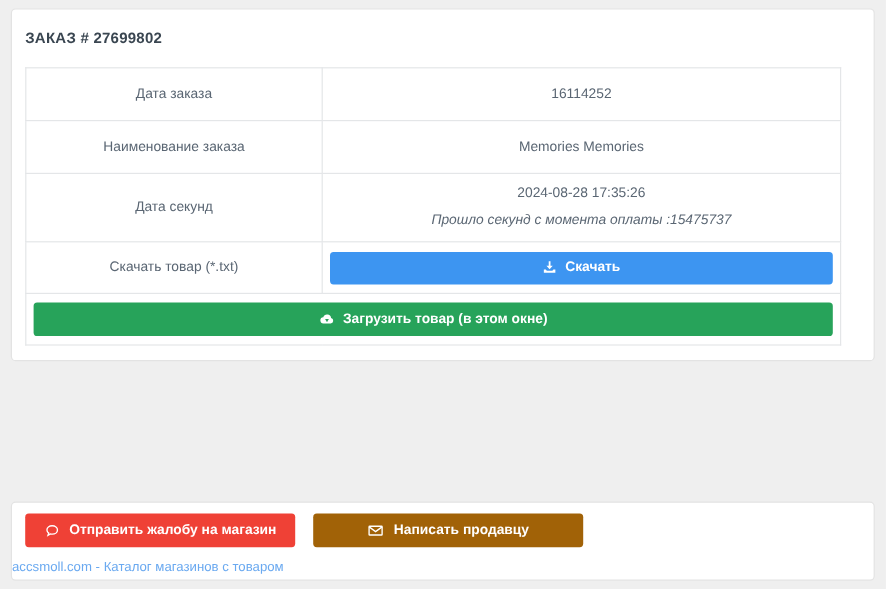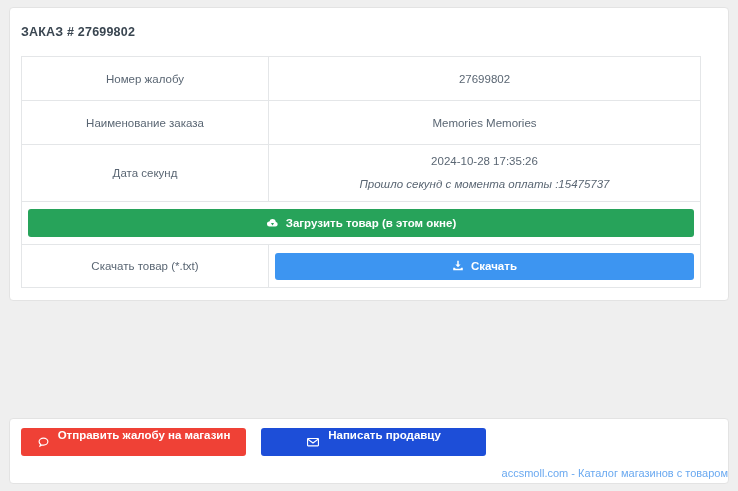--- a/index.html
+++ b/index.html
@@ -95,37 +95,38 @@
   }
   .footer-row {
     display: flex;
     gap: 15px;
     padding: 9px 11px 0 11px;
   }
   .fbtn {
     flex: 1 1 0;
     height: 28px;
     display: flex;
+    align-items: center;
     justify-content: center;
     gap: 8px;
     border: none;
     border-radius: 3px;
     color: #ffffff;
     font-family: "Liberation Sans", sans-serif;
     font-size: 11.5px;
     font-weight: bold;
     cursor: pointer;
     white-space: nowrap;
   }
   .fbtn-complaint { background: #ef4136; max-width: 225px; }
-  .fbtn-message   { background: #1d4ed8; max-width: 225px; }
+  .fbtn-message   { background: #a16207; max-width: 225px; }
   .fbtn-home      { background: #27a35a; max-width: 225px; }
 
   .footer-link-row {
-    text-align: right;
+    text-align: left;
     margin-top: 7px;
   }
   .footer-link {
     color: #6aa9f0;
     font-size: 11px;
     text-decoration: none;
     cursor: pointer;
   }
 
   .ico { display: inline-flex; align-items: center; }
@@ -137,68 +138,68 @@
 <div id="page">
 
   <div class="card">
 
     <div class="card-title">ЗАКАЗ # 27699802</div>
 
     <table class="order-table">
       <tbody>
 
         <tr class="row-h">
-          <td class="col-label">Номер жалобу</td>
-          <td>27699802</td>
+          <td class="col-label">Дата заказа</td>
+          <td>16114252</td>
         </tr>
 
         <tr class="row-h">
           <td class="col-label">Наименование заказа</td>
           <td>Memories Memories</td>
         </tr>
 
 
         <tr class="row-h-tall">
           <td class="col-label">Дата секунд</td>
           <td>
-            <div class="cell-value-line">2024-10-28 17:35:26</div>
+            <div class="cell-value-line">2024-08-28 17:35:26</div>
             <div class="cell-value-line">Прошло секунд с момента оплаты :15475737</div>
           </td>
         </tr>
 
-
-        <tr class="row-h-btn">
-          <td class="cell-upload" colspan="2">
-            <button class="btn btn-upload">
-              <span class="ico">
-                <svg width="13" height="13" viewBox="0 0 16 16" fill="#ffffff">
-                  <path d="M12.2 6.1A4.1 4.1 0 0 0 4.2 5.4 3.2 3.2 0 0 0 4.6 11.8h7.1a2.9 2.9 0 0 0 .5-5.7z"></path>
-                  <path d="M6.1 7.3h3.8L8 10.6z" fill="#27a35a"></path>
-                </svg>
-              </span>
-              <span>Загрузить товар (в этом окне)</span>
-            </button>
-          </td>
-        </tr>
 
         <tr class="row-h-btn">
           <td class="col-label">Скачать товар (*.txt)</td>
           <td class="cell-btn-wrap">
             <button class="btn btn-download">
               <span class="ico">
                 <svg width="12" height="12" viewBox="0 0 16 16" fill="#ffffff">
                   <path d="M7 1h2v5h2.5L8 9.8 4.5 6H7z"></path>
                   <path d="M1.6 10.2h2.2l1.1 1.3h6.2l1.1-1.3h2.2v3.6H1.6z"></path>
                 </svg>
               </span>
               <span>Скачать</span>
             </button>
           </td>
         </tr>
 
+        <tr class="row-h-btn">
+          <td class="cell-upload" colspan="2">
+            <button class="btn btn-upload">
+              <span class="ico">
+                <svg width="13" height="13" viewBox="0 0 16 16" fill="#ffffff">
+                  <path d="M12.2 6.1A4.1 4.1 0 0 0 4.2 5.4 3.2 3.2 0 0 0 4.6 11.8h7.1a2.9 2.9 0 0 0 .5-5.7z"></path>
+                  <path d="M6.1 7.3h3.8L8 10.6z" fill="#27a35a"></path>
+                </svg>
+              </span>
+              <span>Загрузить товар (в этом окне)</span>
+            </button>
+          </td>
+        </tr>
+
       </tbody>
     </table>
 
     <div style="height:12px"></div>
   </div>
 
   <div class="footer-card">
 
     <div class="footer-row">
 

